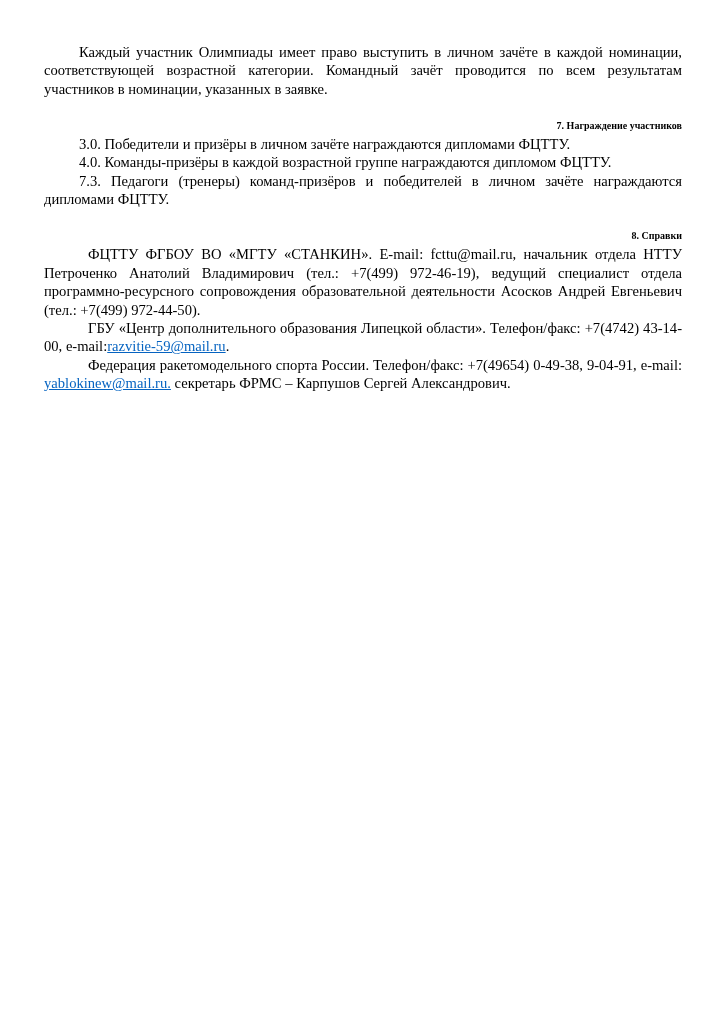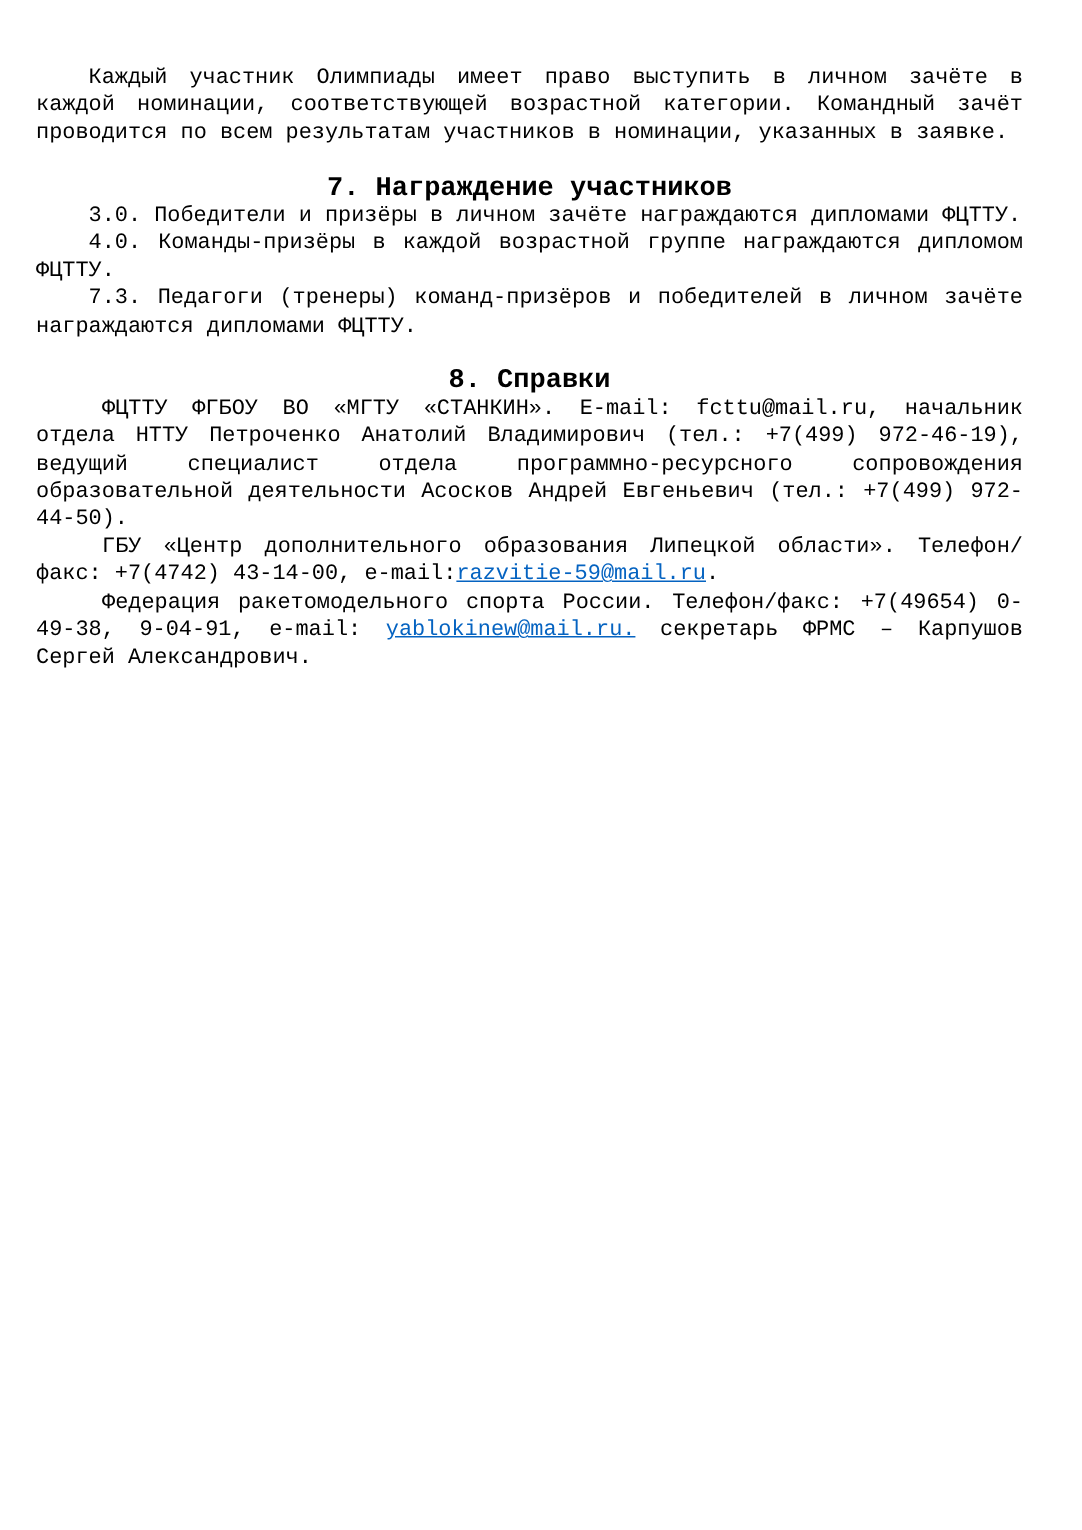--- a/index.html
+++ b/index.html
@@ -7,41 +7,41 @@
     padding: 0;
     background: #ffffff;
   }
   .page {
     position: relative;
     width: 721px;
     height: 1020px;
     margin: 0;
     background: #ffffff;
     box-sizing: border-box;
-    padding: 43px 39px 0 24px;
-    font-family: Liberation Mono, monospace;
+    padding: 43px 39px 0 44px;
+    font-family: Liberation Serif, serif;
     font-size: 14.6px;
     line-height: 18.4px;
     color: #000000;
     overflow: hidden;
   }
   .para {
     margin: 0;
     text-align: justify;
     text-indent: 35px;
   }
   .contact {
     text-indent: 44px;
   }
   .heading {
     margin: 18.4px 0 0 0;
-    font-size: 18px;
+    font-size: 10px;
     line-height: 18.4px;
     font-weight: bold;
-    text-align: center;
+    text-align: right;
     text-indent: 0;
   }
   .email-link {
     color: #0563C1;
     text-decoration: underline;
     cursor: pointer;
   }
 </style>
 </head>
 <body>

